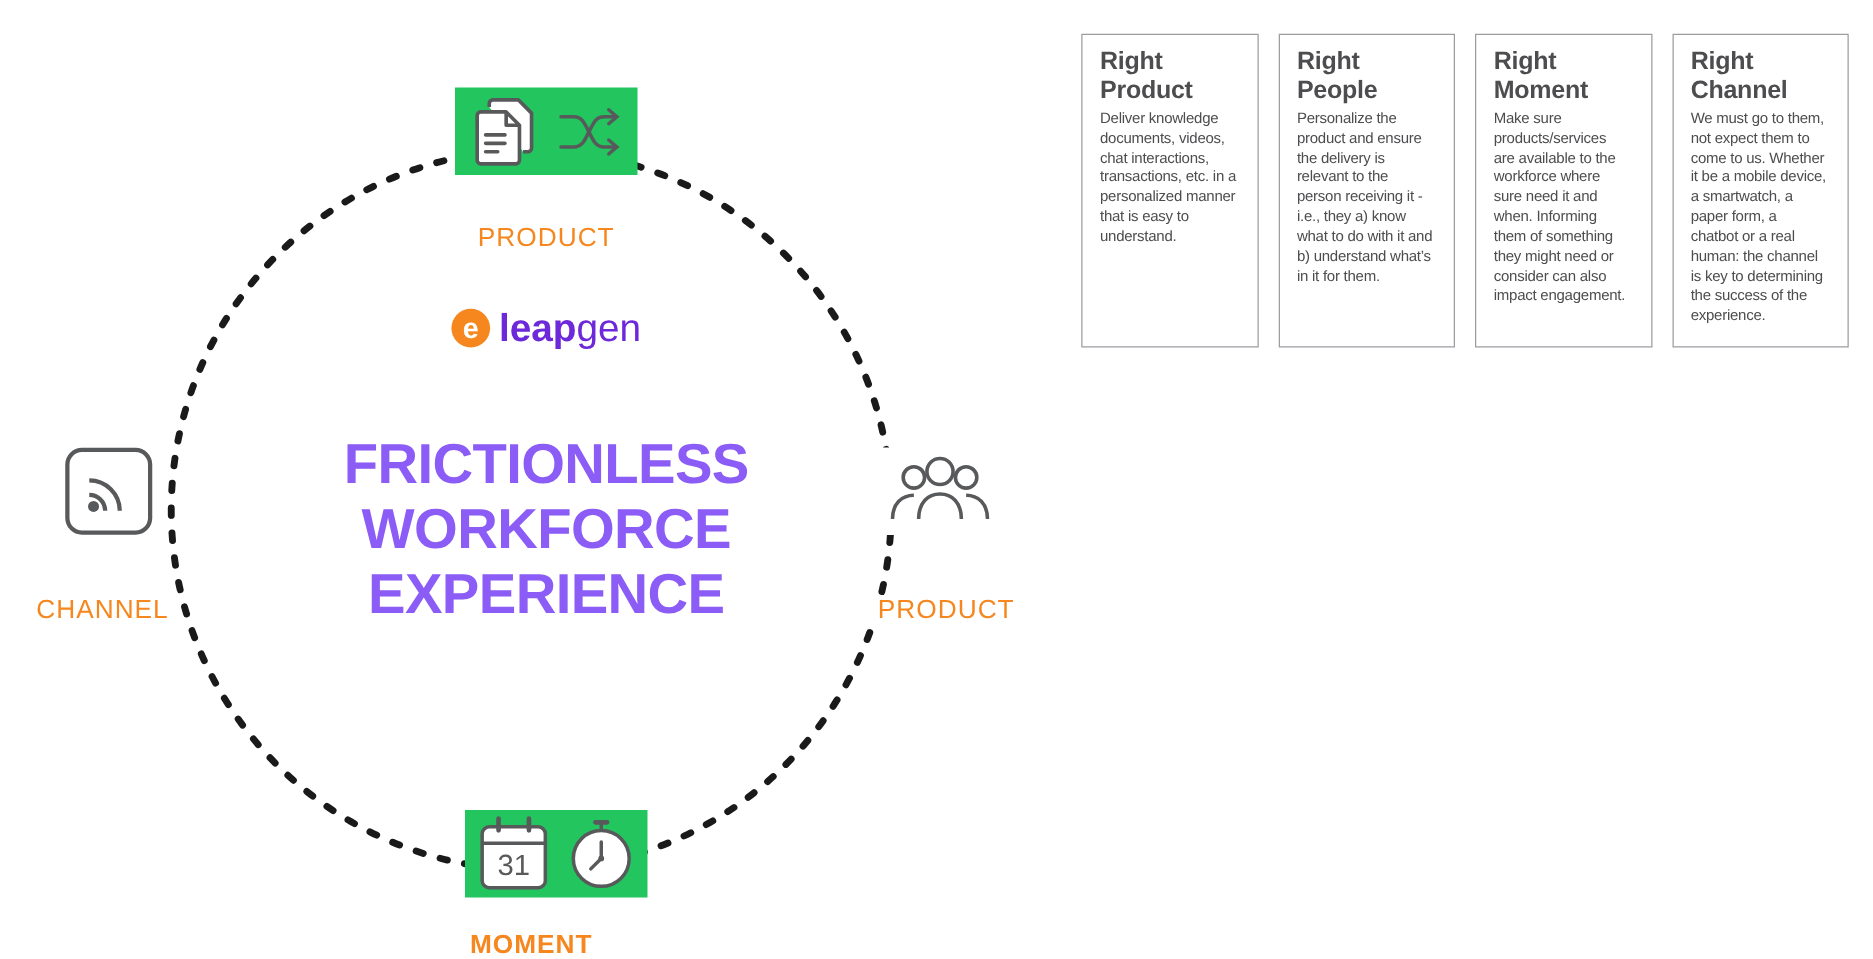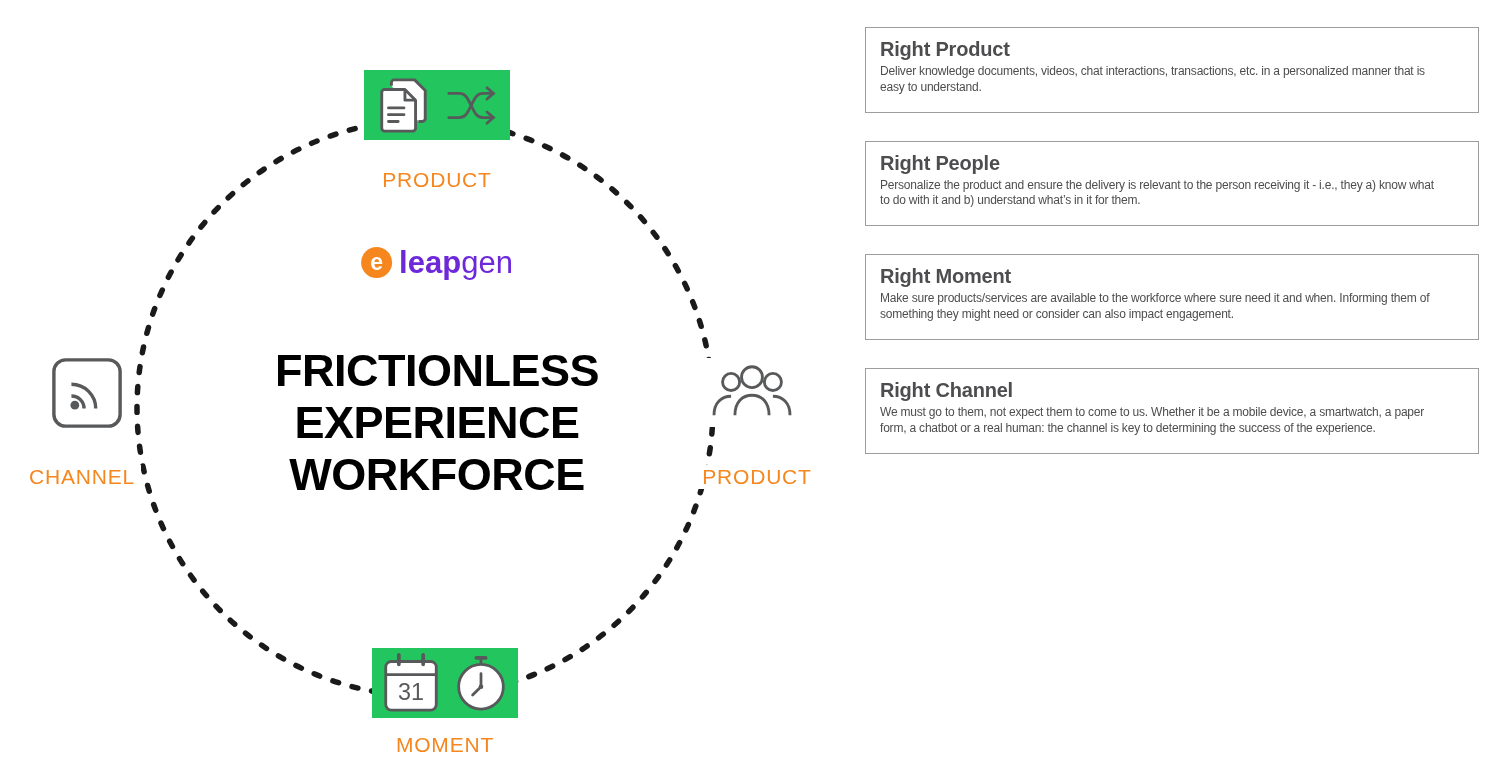--- a/index.html
+++ b/index.html
@@ -41,20 +41,21 @@
     padding: 4px 8px;
   }
   .node-label {
     font-size: 21px;
     font-weight: 500;
     letter-spacing: 0.8px;
     color: #F6871F;
     background: #fff;
     padding: 0 6px;
     white-space: nowrap;
+    margin-top: 11px;
   }
 
   .logo {
     display: flex;
     align-items: center;
     gap: 7px;
     white-space: nowrap;
   }
   .logo-mark {
     width: 31px; height: 31px;
@@ -68,36 +69,36 @@
     font-weight: 700;
     line-height: 1;
   }
   .logo-text { font-size: 31px; color: #6d28d9; line-height: 1; }
   .logo-text .bold { font-weight: 700; }
   .logo-text .light { font-weight: 400; }
 
   .main-title {
     width: 420px;
     text-align: center;
-    color: #000000;
+    color: #8b5cf6;
     font-size: 45px;
     font-weight: 800;
     line-height: 1.16;
     letter-spacing: -0.5px;
   }
 
   
   .panels {
     position: absolute;
     left: 865px;
     top: 27px;
     width: 614px;
     display: flex;
-    flex-direction: column;
-    gap: 28px;
+    flex-direction: row;
+    gap: 16px;
   }
   .panel {
     border: 1px solid #9B9DA0;
     padding: 10px 16px 16px 14px;
     color: #4D4D4F;
     background: #fff;
     box-sizing: border-box;
   }
   .panel h3 {
     margin: 0 0 3px 0;
@@ -142,22 +143,22 @@
 
     <div class="abs center-x logo" style="left:437px; top:247px;">
       <span class="logo-mark">e</span>
       <span class="logo-text">
         <span class="bold">leap</span><span class="light">gen</span>
       </span>
     </div>
 
     <div class="abs center-x main-title" style="left:437px; top:345px;">
       <div>FRICTIONLESS</div>
+      <div>WORKFORCE</div>
       <div>EXPERIENCE</div>
-      <div>WORKFORCE</div>
     </div>
 
     <div class="abs center-x icon-single" style="left:752px; top:358px;">
       <svg viewBox="0 0 88 60" width="84" height="57" fill="none" stroke="#58595B" stroke-width="3">
         <circle cx="22" cy="21" r="9" fill="#fff"></circle>
         <path d="M4 56 c0-13 8-20 18-20" fill="#fff"></path>
         <circle cx="66" cy="21" r="9" fill="#fff"></circle>
         <path d="M84 56 c0-13 -8-20 -18-20" fill="#fff"></path>
         <circle cx="44" cy="16" r="11" fill="#fff"></circle>
         <path d="M26 56 c0-14 8-21 18-21 s18 7 18 21" fill="#fff"></path>
@@ -173,21 +174,21 @@
         <text x="31" y="51" text-anchor="middle" font-size="25" fill="#58595B" stroke="none" font-family="Liberation Sans, sans-serif">31</text>
       </svg>
       <svg viewBox="0 0 58 62" width="54" height="58" fill="none" stroke="#58595B" stroke-width="3">
         <path d="M24 4 h10" stroke-linecap="round" stroke-width="4"></path>
         <path d="M29 5 v6"></path>
         <circle cx="29" cy="35" r="24" fill="#fff"></circle>
         <circle cx="29" cy="35" r="2.5" fill="#58595B" stroke="none"></circle>
         <path d="M29 35 V21 M29 35 l-9 9" stroke-linecap="round"></path>
       </svg>
     </div>
-    <div class="abs center-x node-label" style="left:445px; top:733px;">MOMENT</div>
+    <div class="abs center-x node-label" style="left:425px; top:733px;font-weight:bold;">MOMENT</div>
 
     <div class="abs center-x icon-single" style="left:87px; top:352px;">
       <svg viewBox="0 0 76 76" width="74" height="74" fill="none" stroke="#58595B" stroke-width="3.5">
         <rect x="4" y="4" width="68" height="68" rx="12" fill="#fff"></rect>
         <path d="M22 29 a25 25 0 0 1 25 25"></path>
         <path d="M22 41 a13 13 0 0 1 13 13"></path>
         <circle cx="25.5" cy="50.5" r="4.5" fill="#58595B" stroke="none"></circle>
       </svg>
     </div>
     <div class="abs center-x node-label" style="left:82px; top:465px;">CHANNEL</div>

